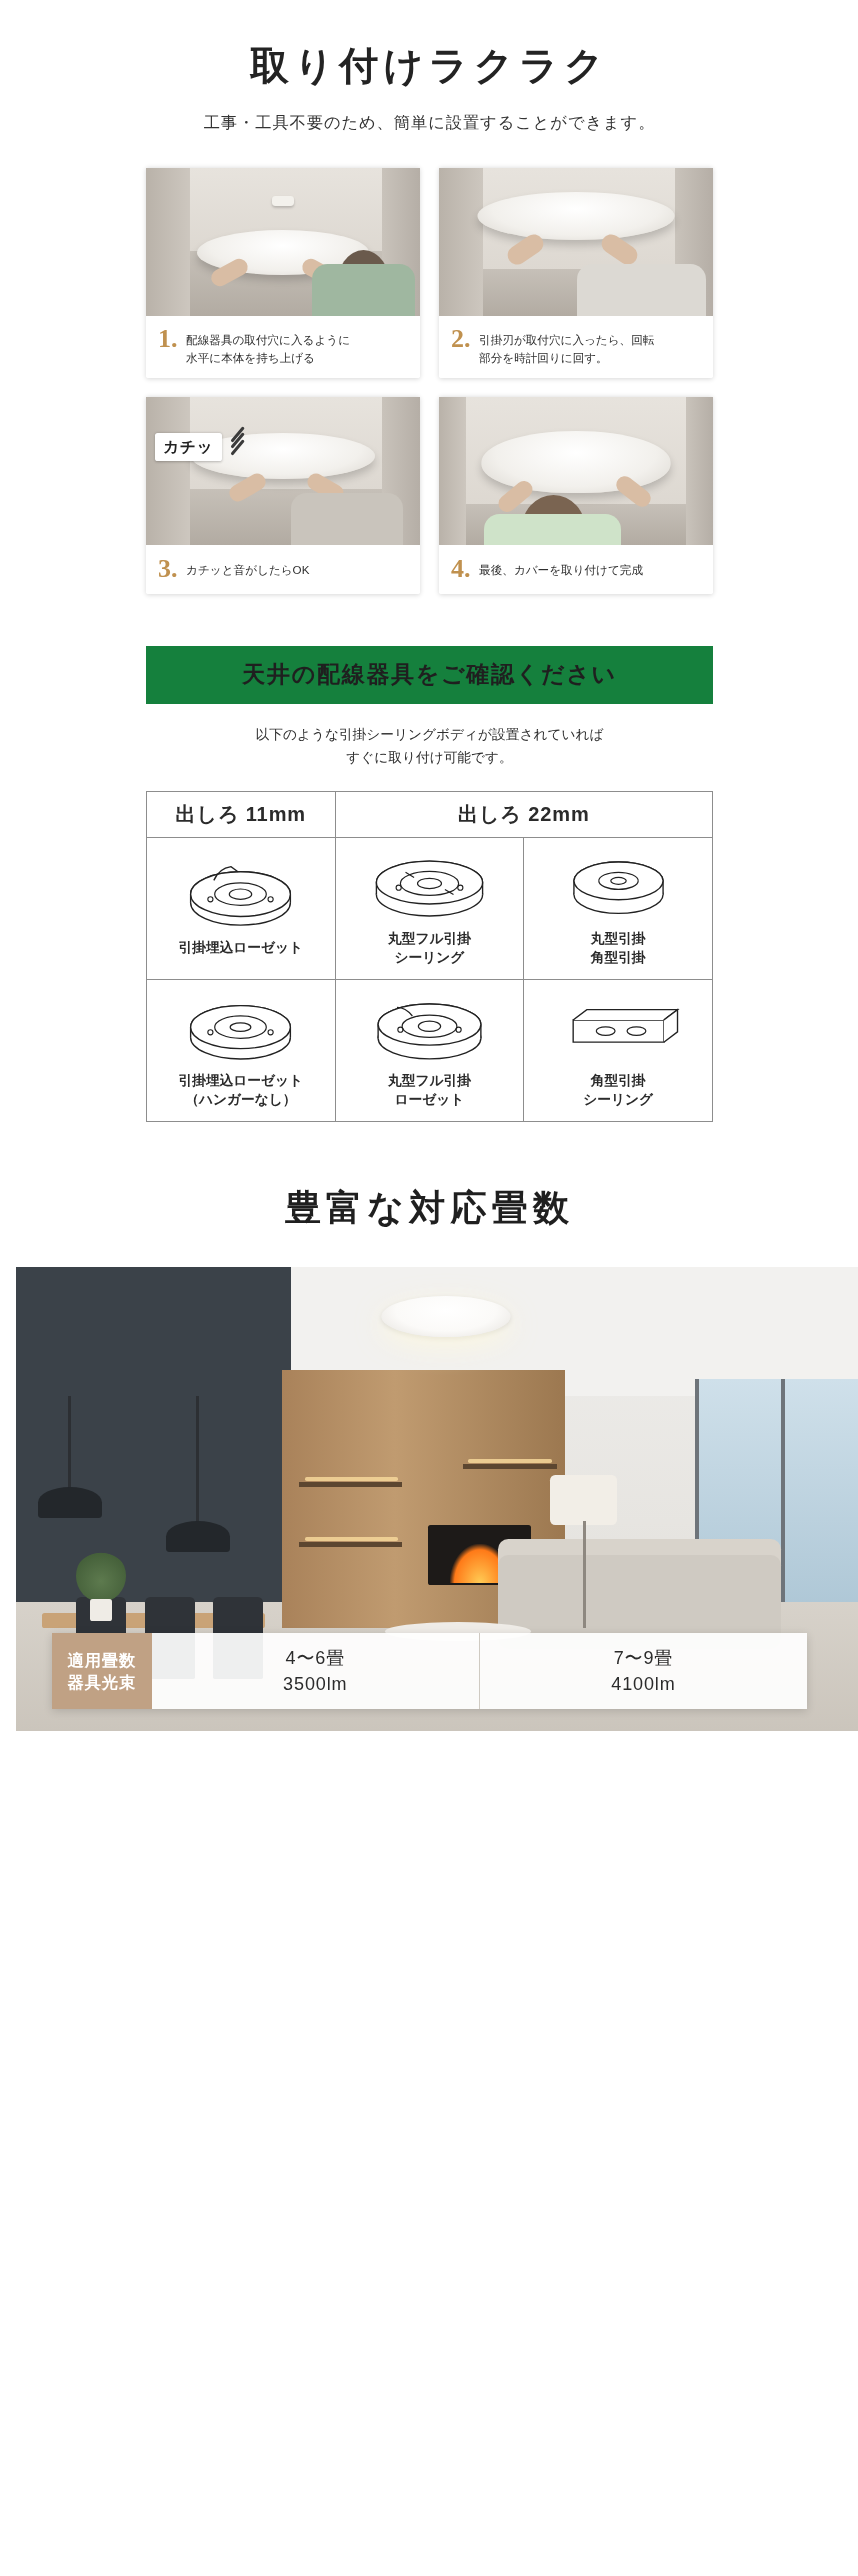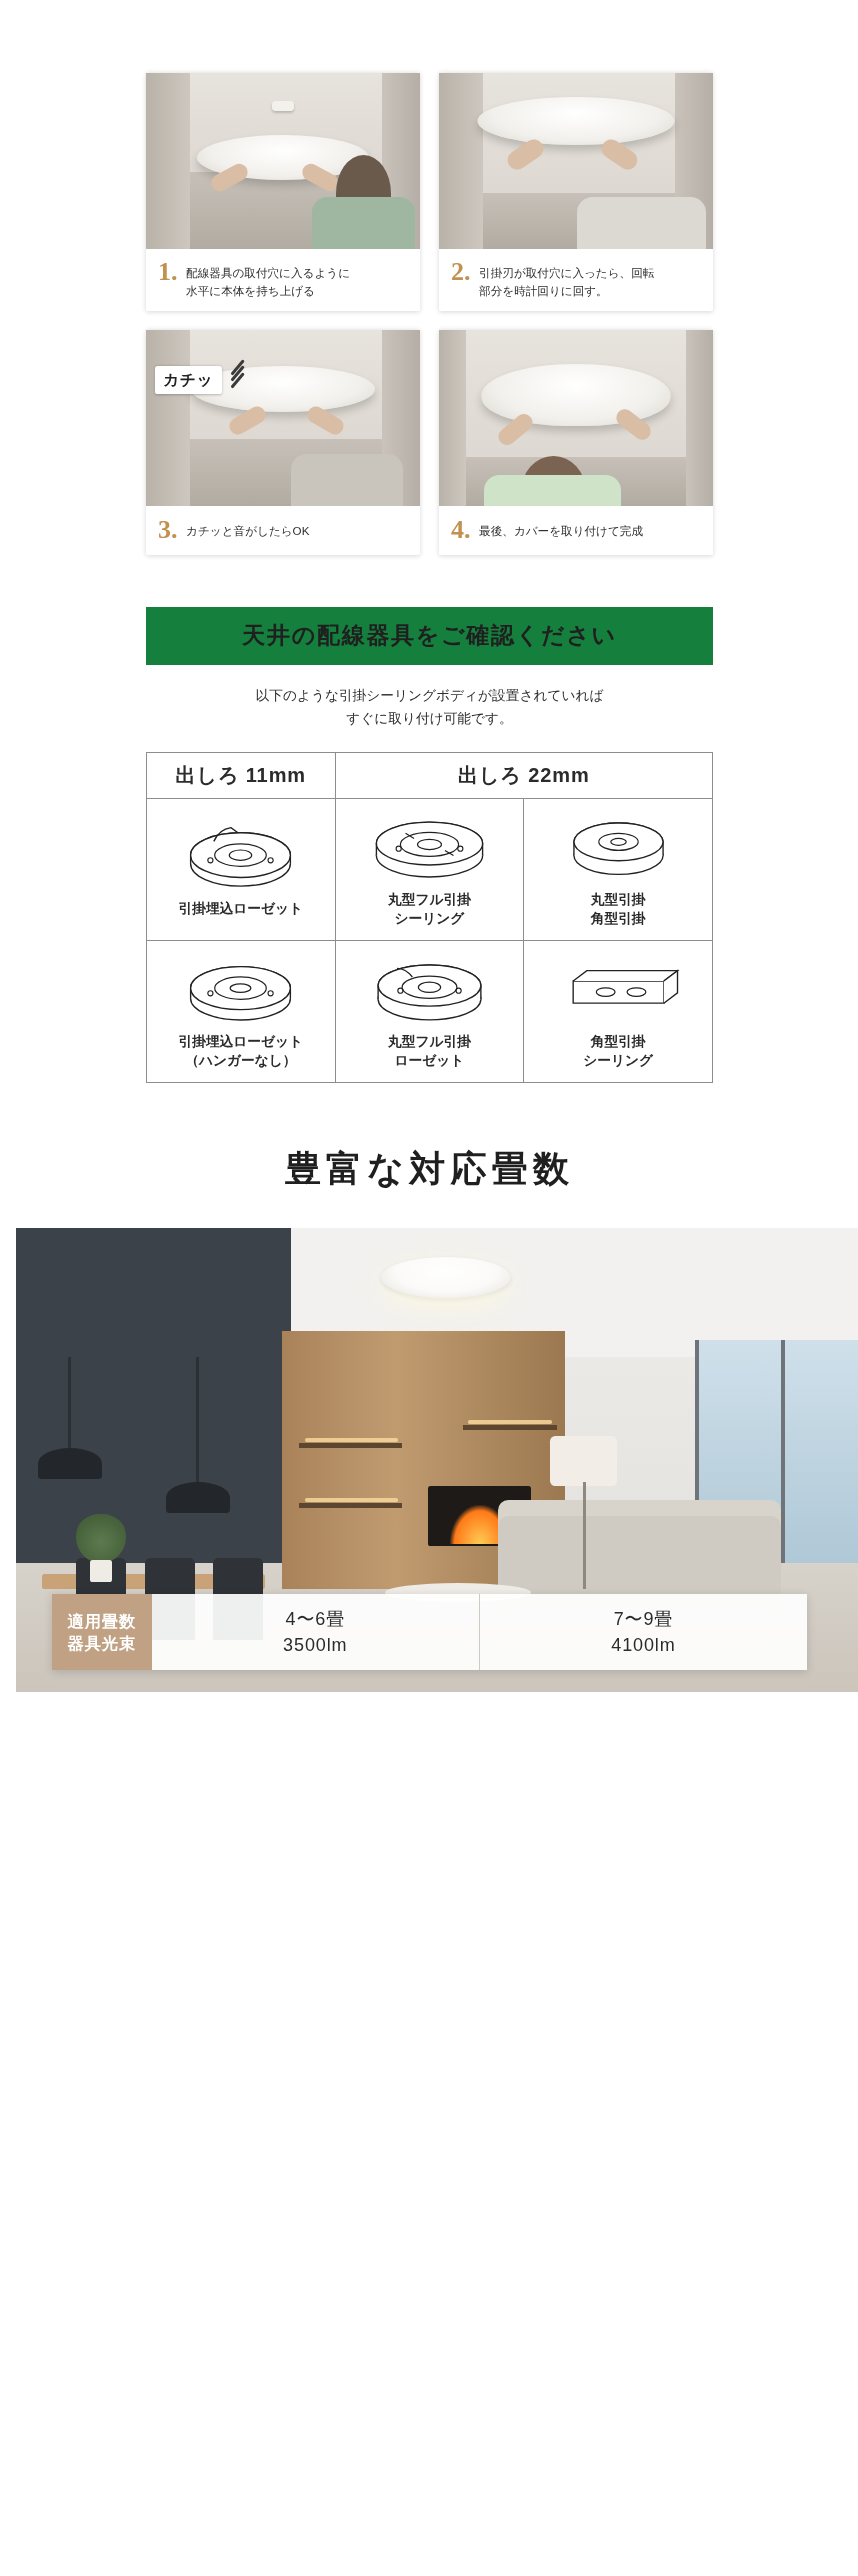--- a/index.html
+++ b/index.html
@@ -36,21 +36,21 @@
     grid-template-columns: 1fr 1fr;
     gap: 19px 19px;
   }
   .step {
     background: #fff;
     box-shadow: 0 0.9px 5.2px rgba(0,0,0,.16);
     padding: 0 0 8.6px 0;
     border-radius: 1.7px;
   }
   .photo {
-    height: 176px;
+    height: 148px;
     position: relative;
     overflow: hidden;
     background: #cfcac4;
   }
   .photo .ceiling {
     position: absolute; left: 0; right: 0; top: 0; height: 58%;
     background: linear-gradient(180deg,#e7e3dd 0%, #ddd8d1 100%);
   }
   .photo .wallL {
     position: absolute; left: 0; top: 0; bottom: 0; width: 16%;
@@ -196,20 +196,22 @@
   .spec .col:first-child { border-left: none; }
   .spec .col .lm { }
   svg { display: block; }
 </style>
 </head>
 <body>
 
 <div class="page">
 
   <section class="sec1">
+    <h1>取り付けラクラク</h1>
+    <div class="lead">工事・工具不要のため、簡単に設置することができます。</div>
 
     <div class="steps">
 
       <div class="step">
         <div class="photo">
           <div class="ceiling"></div>
           <div class="lowerwall"></div>
           <div class="wallL"></div>
           <div class="wallR"></div>
           <div class="socket" style="top:27.5px;"></div>

